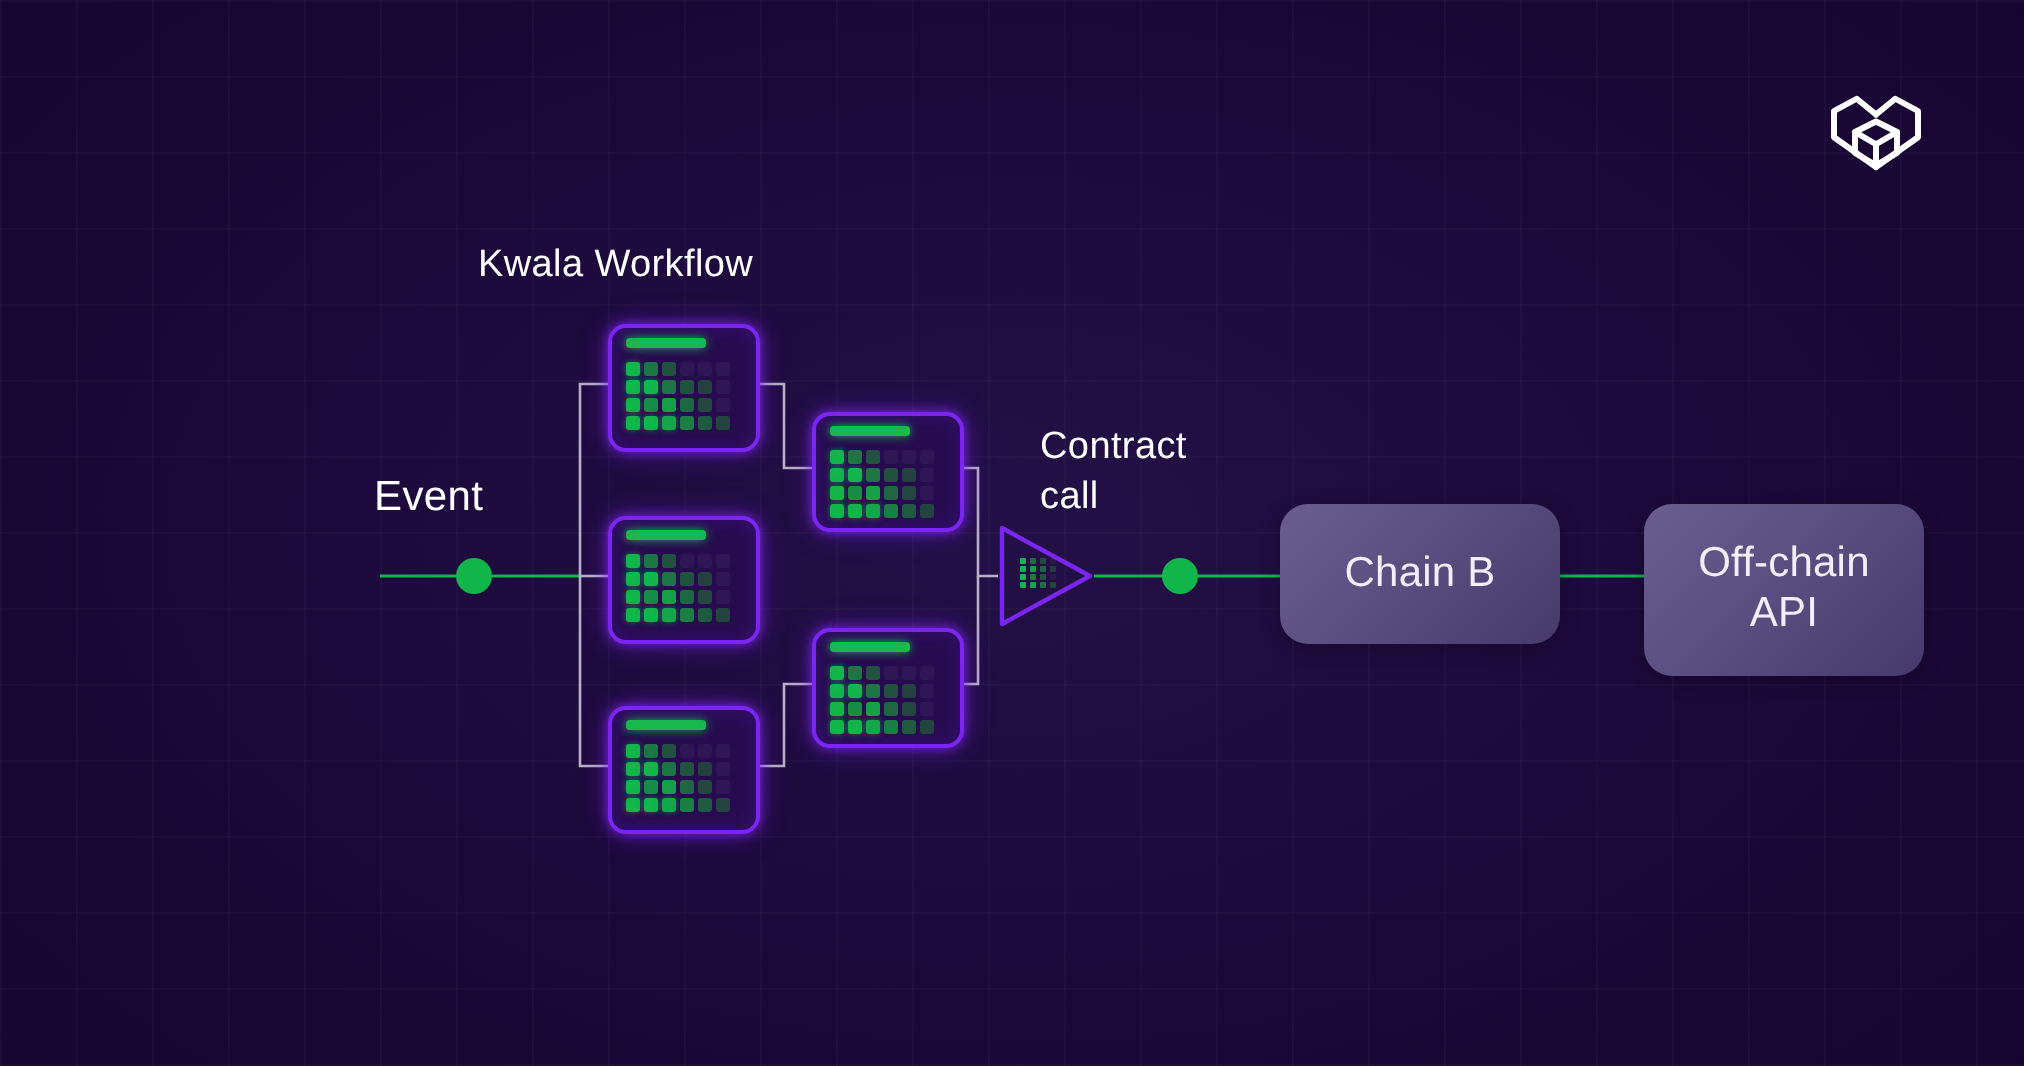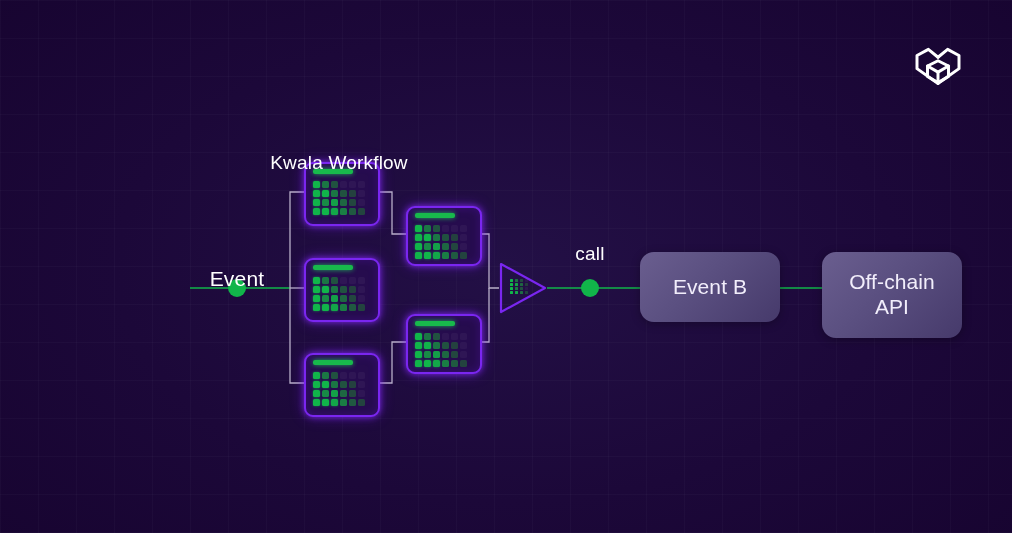--- a/index.html
+++ b/index.html
@@ -78,23 +78,21 @@
     left: 11px; top: 17px;
     display: grid;
     gap: 1px;
   }
   .tcell { width: 3px; height: 3px; border-radius: .5px; }
 
   
   .label {
     position: absolute;
     color: #ffffff;
-    text-align: center;
     letter-spacing: .2px;
-    margin-top: 30px;
   }
   #label-workflow { font-size: 19px; }
   #label-event    { font-size: 21px; }
   #label-contract { font-size: 19px; line-height: 1.32; }
 
   
   #logo { position: absolute; right: 46px; top: 38px; width: 56px; height: 56px; }
 </style>
 </head>
 <body>
@@ -119,21 +117,21 @@
     <path d="M478 342 L489 342 L489 288" fill="none" stroke="#b9b0c9" stroke-width="1.3"></path>
 
     <path d="M501 264 L545 288 L501 312 Z" fill="none" stroke="#7a26f0" stroke-width="2.2" stroke-linejoin="round"></path>
 
     <circle cx="237" cy="288" r="9" fill="#11b54a"></circle>
     <circle cx="590" cy="288" r="9" fill="#11b54a"></circle>
   </svg>
 
 
   <div class="endbox" style="left:640px; top:252px; width:140px; height:70px;">
-    <span>Event B</span>
+    <span>Chain B</span>
   </div>
 
   <div class="endbox" style="left:822px; top:252px; width:140px; height:86px; white-space:pre-line;">
     <span style="white-space:pre-line;">Off-chain
 API</span>
   </div>
 
   <div class="node" style="left:304px; top:162px; width:72px; height:60px;">
     <div class="bar" style="width:40px;"></div>
     <div class="cells" style="grid-template-columns: repeat(6, 7px);">
@@ -303,20 +301,21 @@
         <div class="tcell" style="background: rgb(29, 111, 67);"></div>
         <div class="tcell" style="background: rgb(35, 68, 63);"></div>
       </div>
   </div>
 
   <div class="label" id="label-workflow" style="left:239px; top:122px; width:200px;">Kwala Workflow</div>
 
   <div class="label" id="label-event" style="left:187px; top:237px; width:100px;">Event</div>
 
   <div class="label" id="label-contract" style="left:520px; top:211px; width:140px;">
+    <div>Contract</div>
     <div>call</div>
   </div>
 
   <svg id="logo" viewBox="0 0 64 64" xmlns="http://www.w3.org/2000/svg" fill="none" stroke="#ffffff" stroke-width="3.4" stroke-linejoin="round" stroke-linecap="round">
     <path d="M32 22 L21 13 L8 20 L8 35 L32 52"></path>
     <path d="M32 22 L43 13 L56 20 L56 35 L32 52"></path>
     <path d="M32 26 L20 32 L20 44 L32 51 L44 44 L44 32 Z"></path>
     <path d="M20 32 L32 39 L44 32"></path>
     <path d="M32 39 L32 51"></path>
   </svg>

